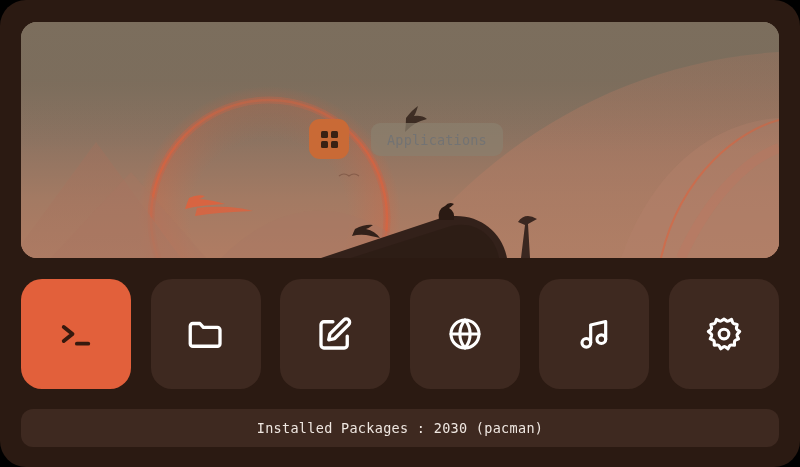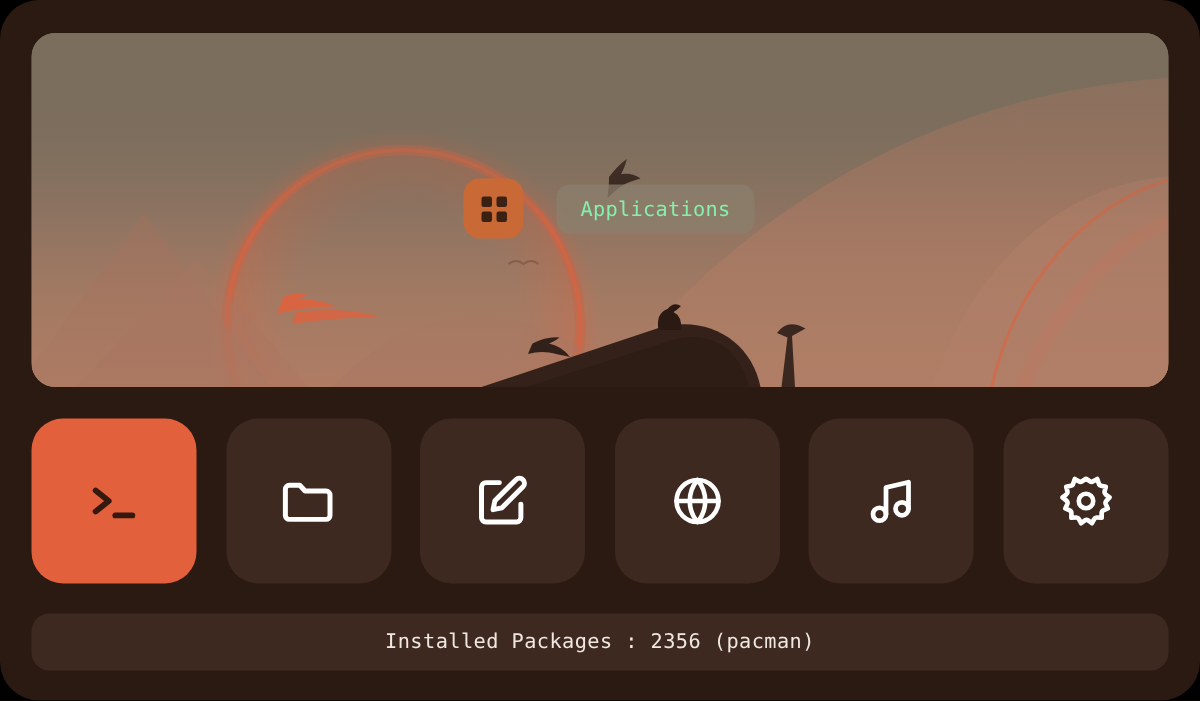--- a/index.html
+++ b/index.html
@@ -74,21 +74,21 @@
   #apps-tooltip {
     position: absolute;
     left: 371px;
     top: 123px;
     height: 33px;
     padding: 0 16px;
     display: flex;
     align-items: center;
     border-radius: 9px;
     background: rgba(139,127,110,0.72);
-    color: #86efac;
+    color: #737373;
     font-size: 13.5px;
     letter-spacing: 0.2px;
     white-space: nowrap;
   }
 
   
   #dock {
     position: absolute;
     left: 21px;
     top: 279px;
@@ -251,16 +251,16 @@
     <div class="dock-tile">
       <svg width="40" height="40" viewBox="0 0 24 24" fill="none" stroke="currentColor" stroke-width="1.85" stroke-linecap="round" stroke-linejoin="round">
         <circle cx="12" cy="12" r="2.9"></circle>
         <path d="M12 3.1l1.55 1.0a1.2 1.2 0 0 0 1.32.0l1.63-.9 .62 1.78a1.2 1.2 0 0 0 .94.93l1.85.42-.46 1.83a1.2 1.2 0 0 0 .46 1.25l1.5 1.14-1.27 1.39a1.2 1.2 0 0 0-.23 1.31l.8 1.71-1.73.75a1.2 1.2 0 0 0-.72 1.12l.03 1.88-1.88-.12a1.2 1.2 0 0 0-1.15.65l-.88 1.66-1.5-1.13a1.2 1.2 0 0 0-1.33 0l-1.5 1.13-.88-1.66a1.2 1.2 0 0 0-1.15-.65l-1.88.12.03-1.88a1.2 1.2 0 0 0-.72-1.12l-1.73-.75.8-1.71a1.2 1.2 0 0 0-.23-1.31L2.6 10.55l1.5-1.14a1.2 1.2 0 0 0 .46-1.25L4.1 6.33l1.85-.42a1.2 1.2 0 0 0 .94-.93l.62-1.78 1.63.9a1.2 1.2 0 0 0 1.32 0z"></path>
       </svg>
     </div>
 
   </div>
 
   <div id="status-bar">
-    <span id="status-text">Installed Packages : 2356 (pacman)</span>
+    <span id="status-text">Installed Packages : 2030 (pacman)</span>
   </div>
 
 </div>
 
 </body></html>

